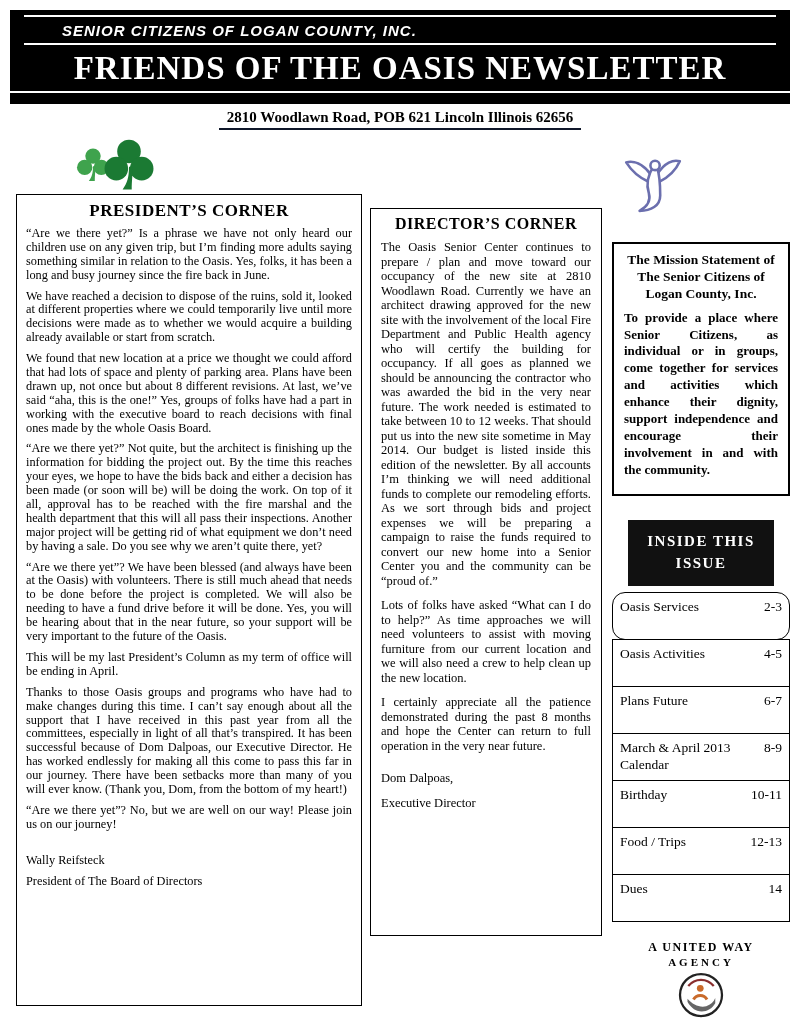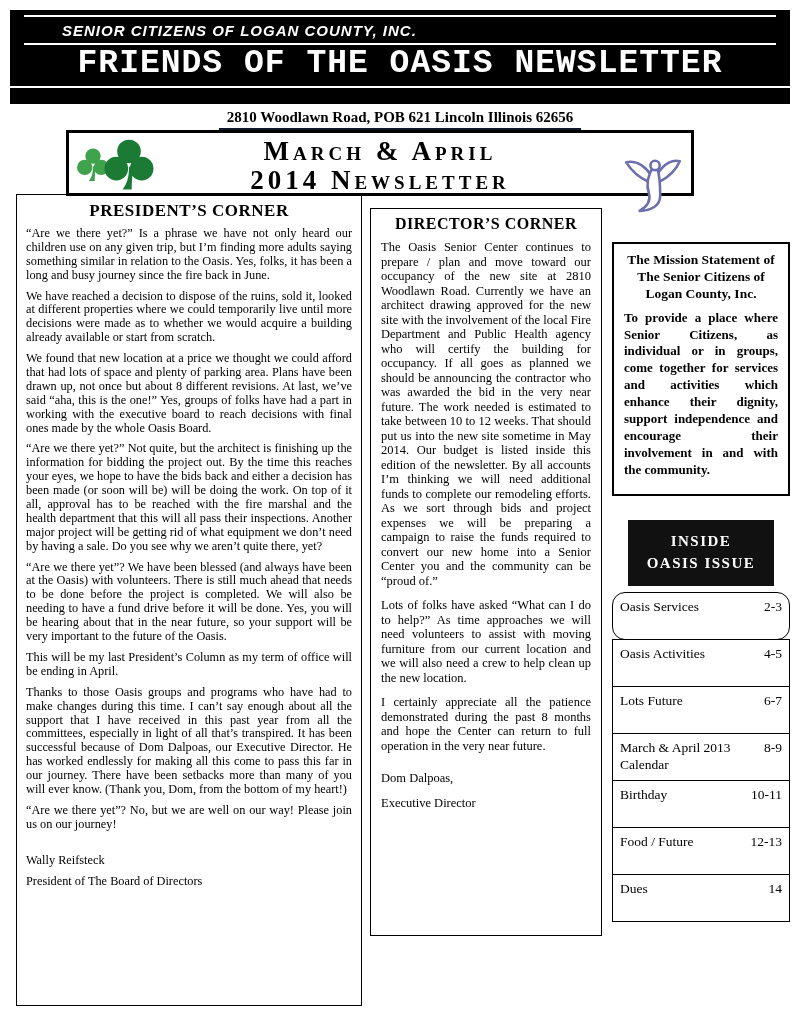--- a/index.html
+++ b/index.html
@@ -27,25 +27,26 @@
   .masthead-org {
     font-family: "Liberation Sans", sans-serif;
     font-style: italic;
     font-weight: bold;
     font-size: 15px;
     letter-spacing: 1px;
     padding: 5px 0 4px 52px;
   }
   .masthead-rule-mid { border-top: 2px solid #fff; margin: 0 14px; }
   .masthead-title {
-    font-family: Liberation Mono, monospace;
+    font-family: Liberation Serif, serif;
     font-weight: bold;
     font-size: 33px;
     letter-spacing: 1px;
     text-align: center;
+    padding-top: 5px;
     white-space: nowrap;
   }
   .masthead-rule-bottom { border-top: 2px solid #fff; margin: 4px 0 0 0; }
 
   
   .address-line {
     position: absolute;
     top: 106px; left: 0;
     width: 100%;
     text-align: center;
@@ -202,24 +203,20 @@
     <div class="masthead-org">SENIOR CITIZENS OF LOGAN COUNTY, INC.</div>
     <div class="masthead-rule-mid"></div>
     <div class="masthead-title">FRIENDS OF THE OASIS NEWSLETTER</div>
     <div class="masthead-rule-bottom"></div>
   </div>
 
   <div class="address-line">
     <span>2810 Woodlawn Road, POB 621 Lincoln Illinois 62656</span>
   </div>
 
-  <div class="issue-banner">
-    <div class="issue-line">March &amp; April</div>
-    <div class="issue-line">2014 Newsletter</div>
-  </div>
 
   <svg class="shamrock shamrock-small" viewBox="0 0 64 64" aria-hidden="true">
     <g fill="#3fa34d">
       <circle cx="32" cy="17" r="13"></circle>
       <circle cx="18" cy="36" r="13"></circle>
       <circle cx="46" cy="36" r="13"></circle>
       <path d="M32 34 C32 46 30 52 25 59 L35 59 C35 50 36 44 36 34 Z"></path>
     </g>
   </svg>
   <svg class="shamrock shamrock-large" viewBox="0 0 64 64" aria-hidden="true">
@@ -261,47 +258,58 @@
     <p>I certainly appreciate all the patience demonstrated during the past 8 months and hope the Center can return to full operation in the very near future.</p>
     <p class="dir-sig-name">Dom Dalpoas,</p>
     <p class="dir-sig-title">Executive Director</p>
   </div>
 
   <div class="mission-box">
     <div class="mission-heading">The Mission Statement of  The Senior Citizens of Logan County, Inc.</div>
     <div class="mission-body">To provide a place where Senior Citizens, as individual or in groups, come together for services and activities which enhance their dignity, support independence and encourage their involvement in and with the community.</div>
   </div>
 
-  <div class="inside-box">INSIDE OASIS ISSUE</div>
+  <div class="inside-box">INSIDE THIS ISSUE</div>
 
   <div class="toc">
     <div class="toc-row">
       <span class="toc-label">Oasis Services</span>
       <span class="toc-pages">2-3</span>
     </div>
     <div class="toc-row">
       <span class="toc-label">Oasis Activities</span>
       <span class="toc-pages">4-5</span>
     </div>
     <div class="toc-row">
-      <span class="toc-label">Lots Future</span>
+      <span class="toc-label">Plans Future</span>
       <span class="toc-pages">6-7</span>
     </div>
     <div class="toc-row">
       <span class="toc-label">March &amp; April 2013 Calendar</span>
       <span class="toc-pages">8-9</span>
     </div>
     <div class="toc-row">
       <span class="toc-label">Birthday</span>
       <span class="toc-pages">10-11</span>
     </div>
     <div class="toc-row">
-      <span class="toc-label">Food / Future</span>
+      <span class="toc-label">Food / Trips</span>
       <span class="toc-pages">12-13</span>
     </div>
     <div class="toc-row">
       <span class="toc-label">Dues</span>
       <span class="toc-pages">14</span>
     </div>
   </div>
 
+  <div class="united-way">
+    <div class="uw-line1">A UNITED WAY</div>
+    <div class="uw-line2">AGENCY</div>
+    <svg class="uw-logo" width="48" height="48" viewBox="0 0 64 64" aria-hidden="true">
+      <circle cx="32" cy="32" r="28" fill="#ffffff" stroke="#222222" stroke-width="3"></circle>
+      <path d="M14 37 C21 45 30 49 39 47 C45 45 49 41 51 36 L51 43 C46 52 36 56 27 53 C21 51 16 45 14 41 Z" fill="#666666"></path>
+      <circle cx="31" cy="23" r="4.5" fill="#c96a2a"></circle>
+      <path d="M22 38 C26 31 36 31 40 38" stroke="#c96a2a" stroke-width="4" fill="none"></path>
+      <path d="M15 20 C24 9 40 9 49 20" stroke="#8a2e2e" stroke-width="3" fill="none"></path>
+    </svg>
+  </div>
 
 </div>
 
 </body></html>

